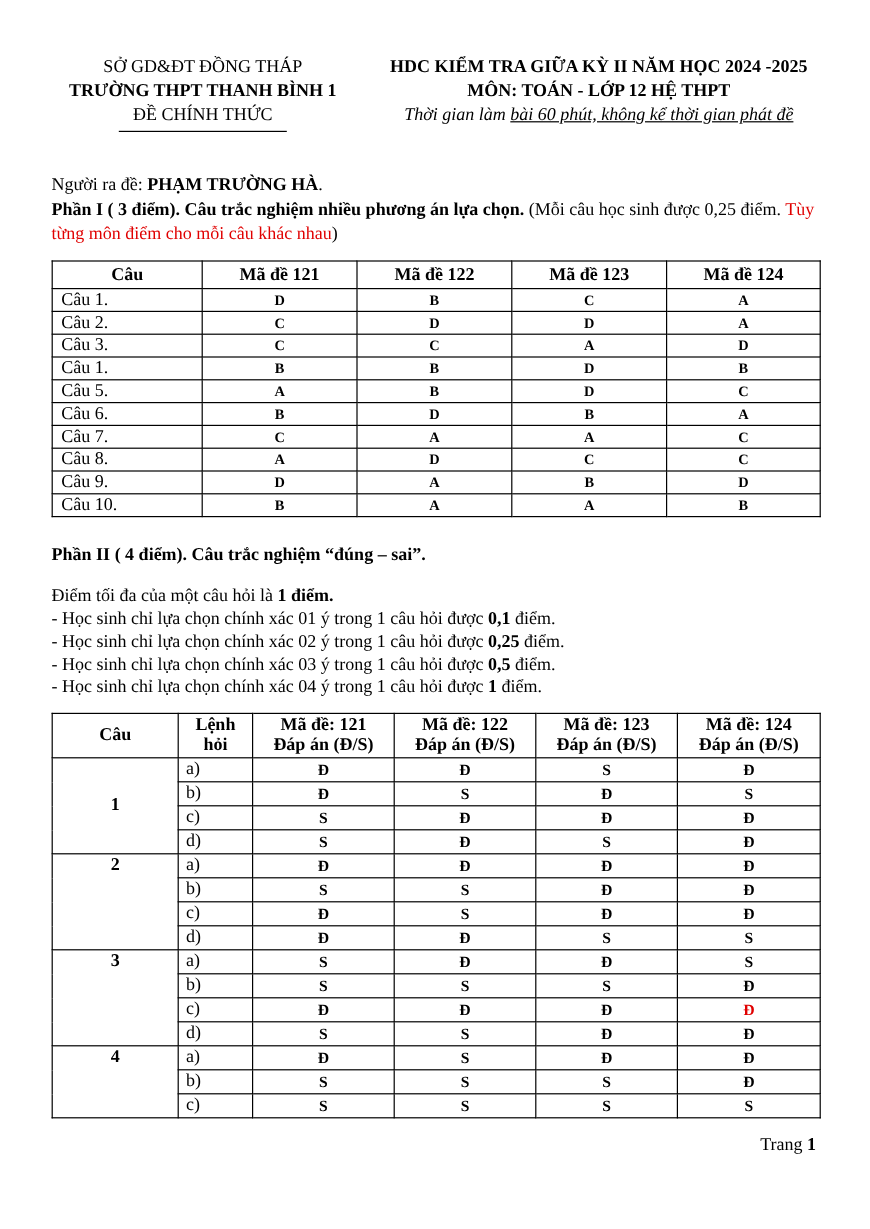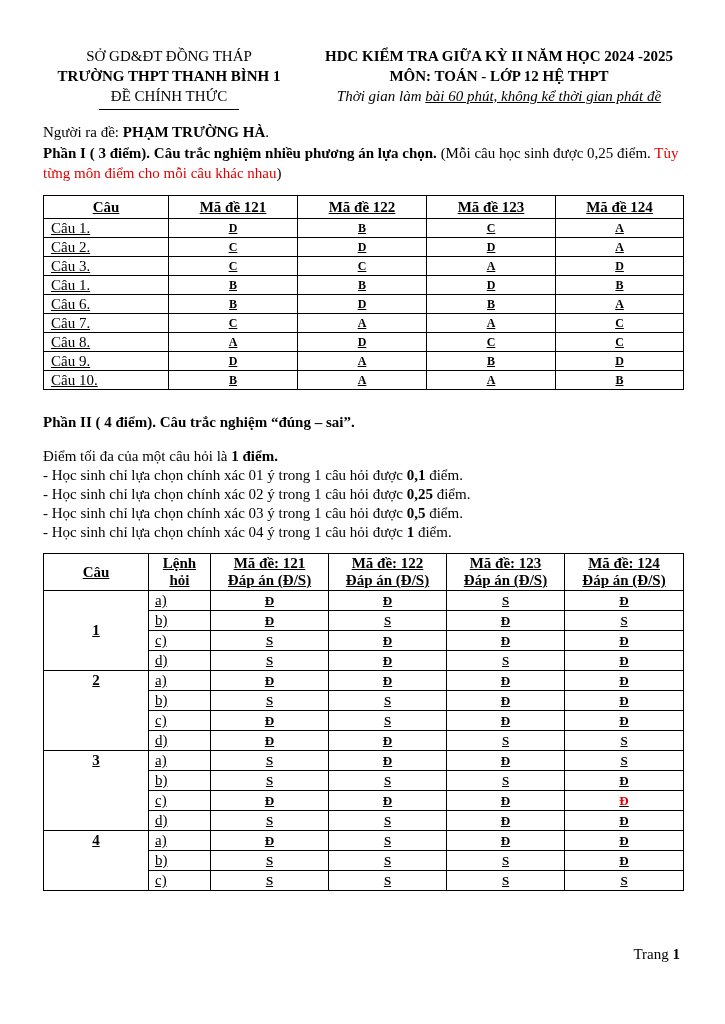--- a/index.html
+++ b/index.html
@@ -13,25 +13,25 @@
 
   .header { display:flex; }
   .header-left { width:252px; text-align:center; line-height:20px; }
   .header-right { flex:1; text-align:center; line-height:20px; }
   .bold { font-weight:bold; }
   .italic { font-style:italic; }
   .u { text-decoration:underline;text-align:right; }
   .official-wrap { margin-top:0; }
   .official { display:inline-block; padding:0 12px 3px 12px; border-bottom:1px solid #000; }
 
-  .author { margin-top:12px; line-height:20px; }
+  .author { margin-top:34px; line-height:20px; }
   .part1 { margin-top:1px; line-height:20px; width:645px; }
   .red { color:var(--red, #e00000); }
 
-  table { border-collapse:collapse; table-layout:fixed;text-decoration:underline; }
+  table { border-collapse:collapse; table-layout:fixed; }
   #table1 { width:640px; margin-top:12px; }
   #table1 th, #table1 td { border:1px solid #000; padding:0; }
   #table1 th { font-weight:bold; height:22px; line-height:22px; text-align:center; }
   #table1 td { height:18px; line-height:18px; }
   #table1 td.label { text-align:left; padding-left:7px;margin-left:46px; }
   #table1 td.ans { text-align:center; font-weight:bold; font-size:12px; }
 
   .part2-heading { margin-top:22px; font-weight:bold; line-height:20px; }
   .rules { margin-top:15px; line-height:19px; }
 
@@ -108,20 +108,27 @@
           <td class="ans">C</td>
           <td class="ans">A</td>
           <td class="ans">D</td>
         </tr>
         <tr>
           <td class="label">Câu 1.</td>
           <td class="ans">B</td>
           <td class="ans">B</td>
           <td class="ans">D</td>
           <td class="ans">B</td>
+        </tr>
+        <tr>
+          <td class="label">Câu 5.</td>
+          <td class="ans">A</td>
+          <td class="ans">B</td>
+          <td class="ans">D</td>
+          <td class="ans">C</td>
         </tr>
         <tr>
           <td class="label">Câu 6.</td>
           <td class="ans">B</td>
           <td class="ans">D</td>
           <td class="ans">B</td>
           <td class="ans">A</td>
         </tr>
         <tr>
           <td class="label">Câu 7.</td>

